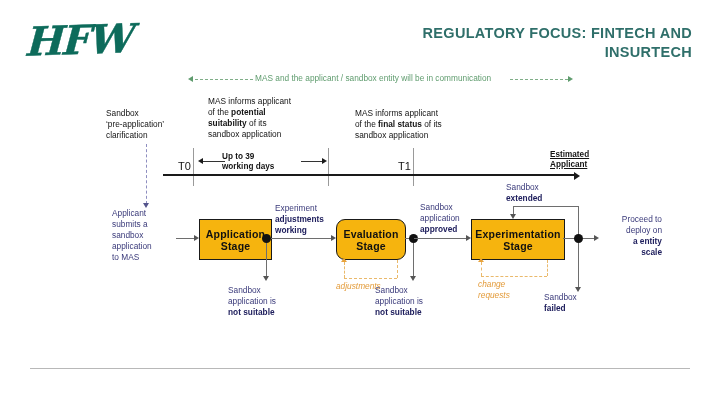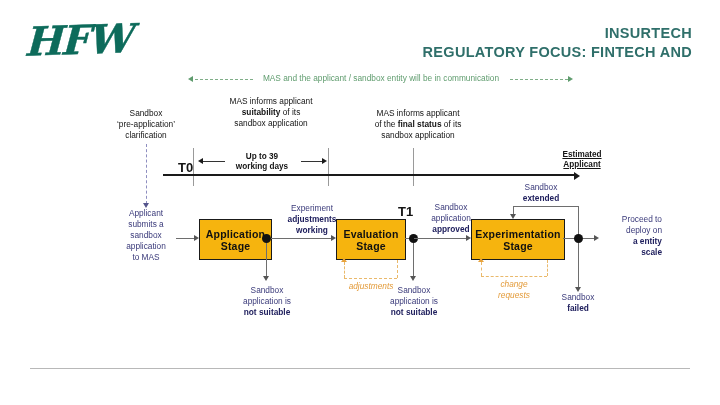--- a/index.html
+++ b/index.html
@@ -25,29 +25,29 @@
     text-align:right;color:#2f6f6a;
     font-weight:700;font-size:14.5px;line-height:19px;
     letter-spacing:.3px;
   }
   .footer-rule{
     position:absolute;left:30px;top:368px;width:660px;height:1px;
     background:#b8b8b8;
   }
 
   
-  .lbl{position:absolute;text-align:center;line-height:11px;}
+  .lbl{position:absolute;text-align:left;line-height:11px;}
   .lbl-navy{color:#3a3a7a;font-size:8.3px;}
   .lbl-navy b{color:#20205e;font-weight:700;}
   .lbl-black{color:#141414;font-size:8.3px;}
   .lbl-black b{font-weight:700;}
   .lbl-green{color:#5f9c6e;font-size:8.3px;}
   .lbl-orange{color:#e39b3a;font-size:8.3px;font-style:italic;line-height:11px;}
   .lbl-tl{color:#141414;font-size:8.2px;font-weight:700;line-height:10px;}
-  .tag{position:absolute;color:#141414;font-size:13px;font-weight:700;}
+  .tag{position:absolute;color:#141414;font-size:11px;font-weight:400;}
 
   
   .stage-box{
     position:absolute;background:#f6b40e;border:1.4px solid #1a1a1a;
     color:#111;font-weight:700;display:flex;align-items:center;
     justify-content:center;text-align:center;line-height:12px;
     font-size:10.5px;letter-spacing:.2px;
   }
   .stage-box.big{font-size:10.5px;}
 
@@ -82,56 +82,57 @@
   .dash-v-orange{position:absolute;width:0;border-left:1px dashed #eab96b;}
 </style>
 </head>
 <body>
 
 <div id="stage">
 
   <div class="logo">HFW</div>
 
   <div class="deck-title">
+    <div>REGULATORY FOCUS: FINTECH AND</div>
     <div>INSURTECH</div>
-    <div>REGULATORY FOCUS: FINTECH AND</div>
   </div>
 
   <div class="ar-l ar-l-green" style="left:188px;top:76px;"></div>
   <div class="dash-h-green" style="left:195px;top:79px;width:58px;"></div>
   <div class="lbl lbl-green" style="left:255px;top:73px;width:252px;">MAS and the applicant / sandbox entity will be in communication</div>
   <div class="dash-h-green" style="left:510px;top:79px;width:58px;"></div>
   <div class="ar-r ar-r-green" style="left:568px;top:76px;"></div>
 
   <div class="lbl lbl-black" style="left:106px;top:108px;width:80px;">
     <div>Sandbox</div>
     <div>‘pre-application’</div>
     <div>clarification</div>
   </div>
   <div class="dash-v-navy" style="left:146px;top:144px;height:60px;"></div>
   <div class="ar-d ar-d-navy" style="left:143px;top:203px;"></div>
 
   <div class="lbl lbl-black" style="left:208px;top:96px;width:126px;">
     <div>MAS informs applicant</div>
+    <div><span>of the </span><b>potential</b></div>
     <div><b>suitability</b><span> of its</span></div>
     <div>sandbox application</div>
   </div>
 
   <div class="lbl lbl-black" style="left:355px;top:108px;width:126px;">
     <div>MAS informs applicant</div>
     <div><span>of the </span><b>final status</b><span> of its</span></div>
     <div>sandbox application</div>
   </div>
 
   <div class="tick" style="left:193px;top:148px;height:38px;"></div>
   <div class="tick" style="left:328px;top:148px;height:38px;"></div>
   <div class="tick" style="left:413px;top:148px;height:38px;"></div>
 
   <div class="tag" style="left:178px;top:160px;">T0</div>
-  <div class="tag" style="left:398px;top:160px;margin-top:44px;">T1</div>
+  <div class="tag" style="left:398px;top:160px;">T1</div>
 
   <div class="ar-l ar-l-dark" style="left:198px;top:158px;"></div>
   <div class="hline-dark" style="left:203px;top:161px;width:22px;"></div>
   <div class="lbl lbl-tl" style="left:222px;top:152px;width:80px;">
     <div>Up to 39</div>
     <div>working days</div>
   </div>
   <div class="hline-dark" style="left:301px;top:161px;width:22px;"></div>
   <div class="ar-r ar-r-dark" style="left:322px;top:158px;"></div>
 
@@ -173,21 +174,21 @@
 
   <div class="lbl lbl-navy" style="left:275px;top:203px;width:74px;">
     <div>Experiment</div>
     <div><b>adjustments</b></div>
     <div><b>working</b></div>
   </div>
 
   <div class="hline" style="left:271px;top:238px;width:62px;"></div>
   <div class="ar-r" style="left:331px;top:235px;"></div>
 
-  <div class="stage-box" style="left:336px;top:219px;width:68px;height:39px;">
+  <div class="stage-box" style="left:336px;top:219px;width:68px;height:39px;border-radius:9px;">
     <div>
       <div>Evaluation</div>
       <div>Stage</div>
     </div>
   </div>
 
   <div class="dash-v-orange" style="left:344px;top:262px;height:16px;"></div>
   <div class="dash-h-orange" style="left:344px;top:278px;width:53px;"></div>
   <div class="dash-v-orange" style="left:397px;top:260px;height:18px;"></div>
   <div class="ar-u-orange" style="left:341px;top:258px;"></div>

